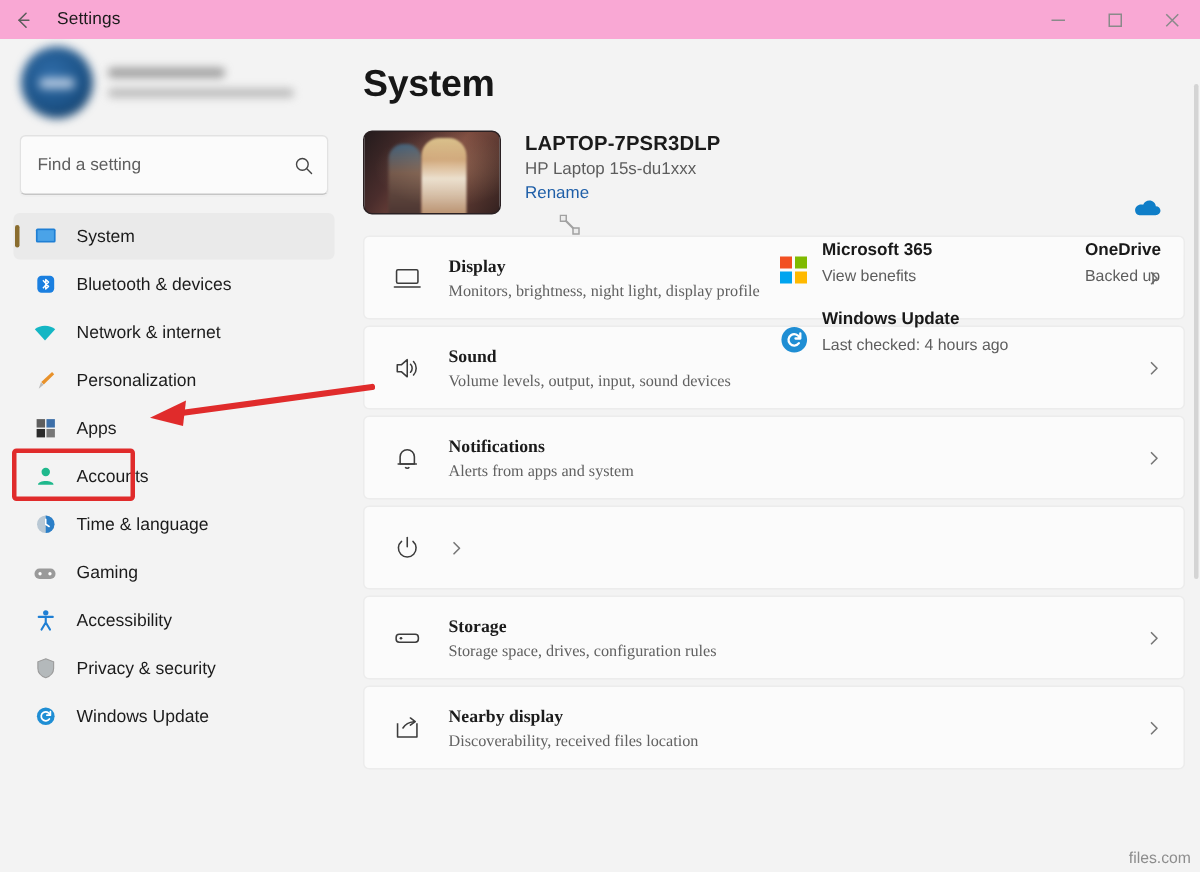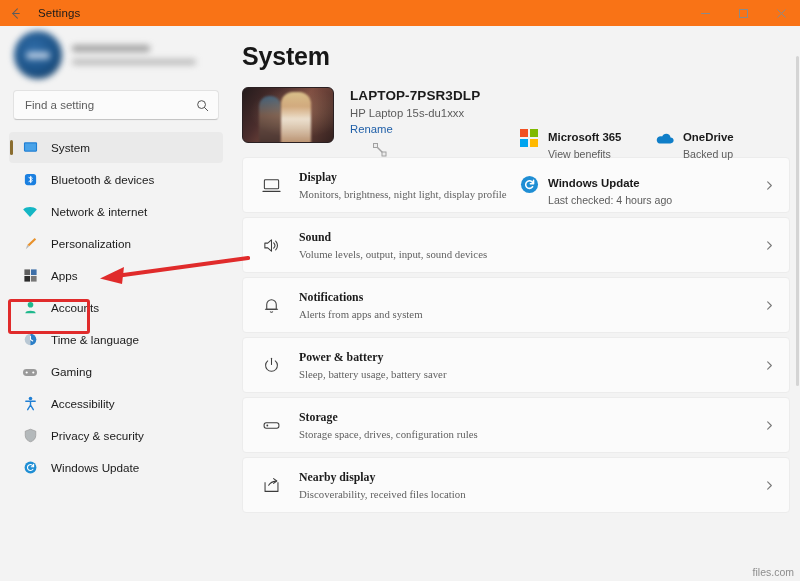--- a/index.html
+++ b/index.html
@@ -15,21 +15,21 @@
     background: #f3f3f3;
     display: flex;
     flex-direction: column;
   }
 
   
   .titlebar {
     height: 26px;
     display: flex;
     align-items: center;
-    background: #f97316;
+    background: #f9a8d4;
     flex: 0 0 26px;
     position: relative;
     z-index: 5;
   }
   .back-btn {
     width: 30px; height: 26px;
     display: flex; align-items: center; justify-content: center;
     color: #5c5c5c; font-size: 13px;
   }
   .back-btn svg { display:block; }
@@ -79,21 +79,21 @@
     height: 7px; width: 78px; border-radius: 3px;
     background: #6f6f6f; opacity:.62; margin-bottom: 7px;
   }
   .acct-mail {
     height: 6px; width: 124px; border-radius: 3px;
     background: #8d8d8d; opacity:.55;
   }
 
   .search-wrap { padding: 2px 4px 10px 4px; }
   .search-box {
-    height: 30px;
+    height: 40px;
     background: #fbfbfb;
     border: 1px solid #e2e2e2;
     border-bottom: 1px solid #c5c5c5;
     border-radius: 4px;
     display: flex; align-items: center;
     padding: 0 9px 0 11px;
     box-shadow: 0 1px 1px rgba(0,0,0,.02);
   }
   .search-input {
     border: none; outline: none; background: transparent;
@@ -170,23 +170,23 @@
   .drag-cursor {
     position: absolute; left: 131px; top: 72px;
     width: 14px; height: 14px; opacity: .6;
   }
 
   .status-cards {
     position: absolute; right: 6px; top: 56px;
     width: 265px;
   }
   .status-row { display: flex; }
-  .status-card { display: flex; gap: 9px; align-items: flex-start; padding-bottom: 13px; }
+  .status-card { display: flex; gap: 9px; align-items: flex-end; padding-bottom: 13px; }
   .status-card.m365 { width: 135px; }
-  .status-card.onedrive { width: 120px; }
+  .status-card.onedrive { width: 120px; flex-direction: column; }
   .status-card.winupdate { width: 255px; }
   .sc-icon { width: 20px; height: 20px; flex: 0 0 20px; margin-top: 1px; display:flex; align-items:center; justify-content:center;}
   .sc-title { font-size: 11.4px; font-weight: 700; color: #191919; }
   .sc-sub { font-size: 10.6px; color: #5d5d5d; margin-top: 3px; white-space: nowrap; }
 
   
   .ms-logo { width: 18px; height: 18px; display: grid; grid-template-columns: 1fr 1fr; grid-template-rows: 1fr 1fr; gap: 1.6px; }
   .ms-logo i { display:block; }
 
   .settings-list { margin-top: 4px; font-family: Liberation Serif, serif; }
@@ -543,24 +543,20 @@
         </div>
 
 
         <div class="set-row">
           <span class="set-icon">
             <svg width="19" height="19" viewBox="0 0 20 20" fill="none">
                 <path d="M6 5.2 A6.2 6.2 0 1 0 14 5.2" stroke="#3c3c3c" stroke-width="1.1" fill="none" stroke-linecap="round"></path>
                 <path d="M10 2.4 V9" stroke="#3c3c3c" stroke-width="1.1" stroke-linecap="round"></path>
               </svg>
           </span>
-          <span class="set-text">
-            <span class="set-title" style="display:block">Power &amp; battery</span>
-            <span class="set-sub" style="display:block">Sleep, battery usage, battery saver</span>
-          </span>
           <span class="chev">
             <svg width="11" height="11" viewBox="0 0 12 12">
                 <path d="M4 2 L8 6 L4 10" stroke="#787878" stroke-width="1.2" fill="none" stroke-linecap="round" stroke-linejoin="round"></path>
               </svg>
           </span>
         </div>
 
         <div class="set-row">
           <span class="set-icon">
             <svg width="19" height="19" viewBox="0 0 20 20" fill="none">

